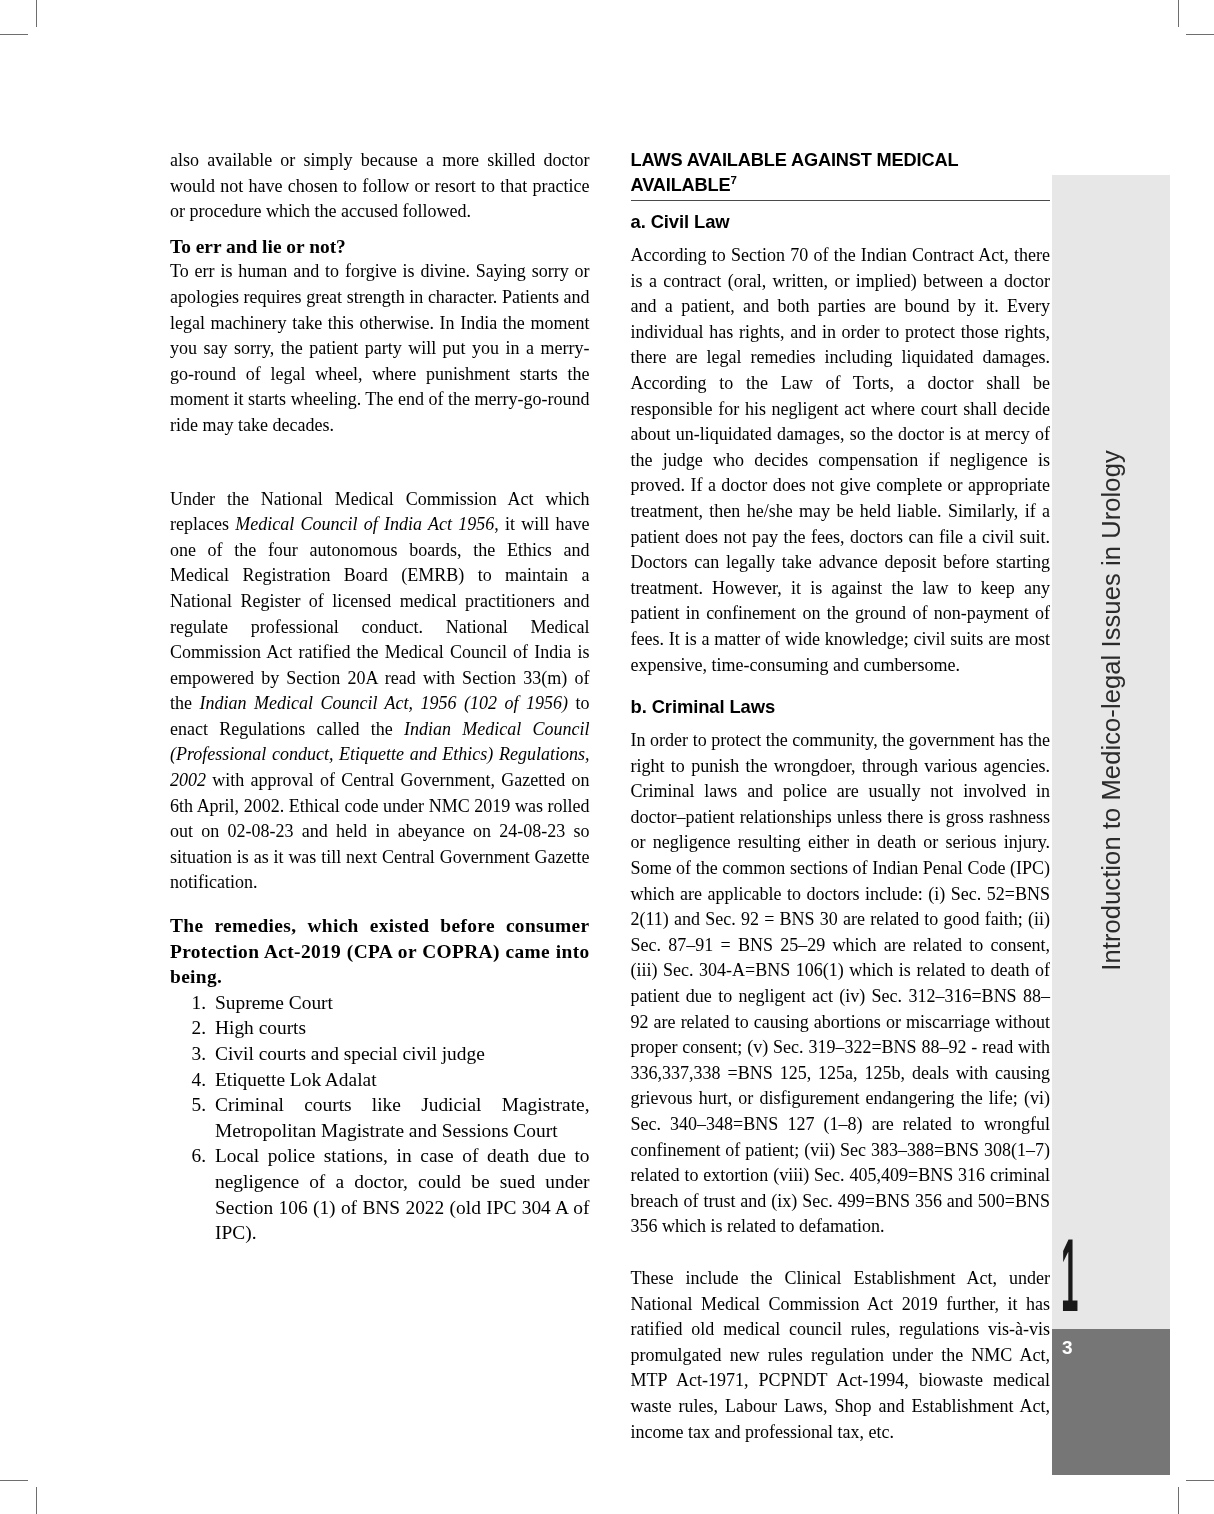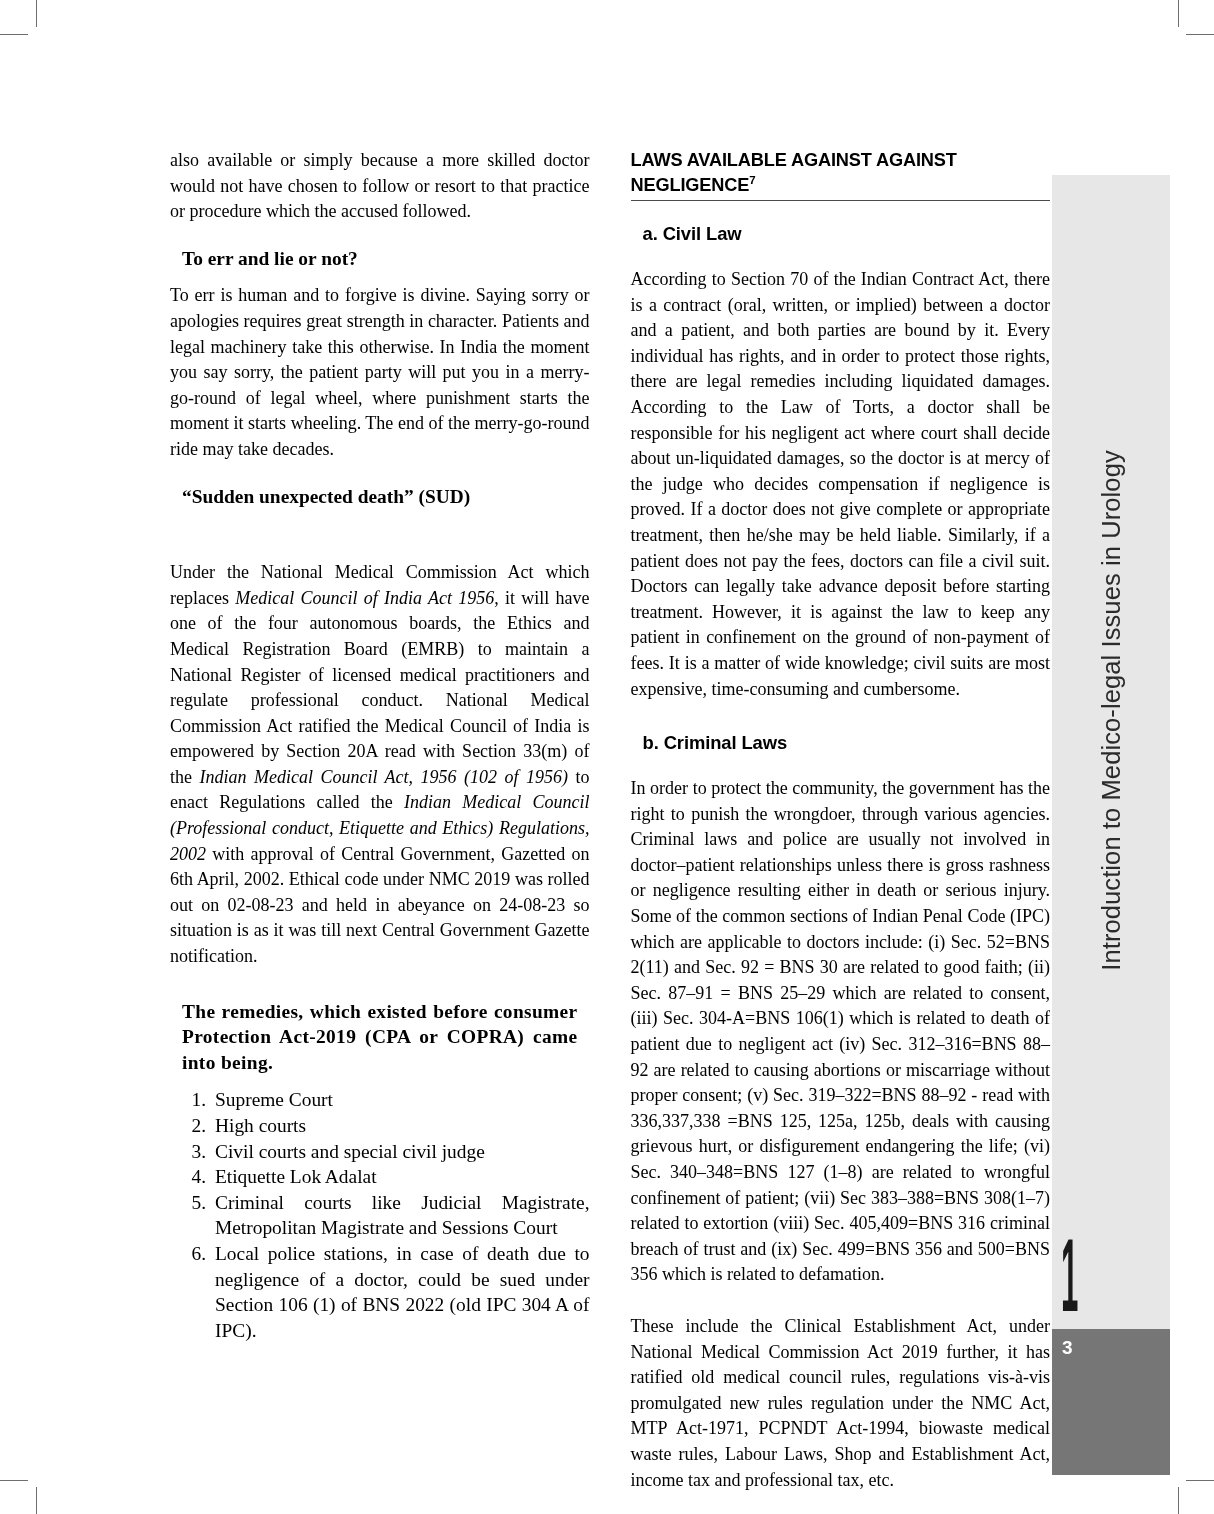--- a/index.html
+++ b/index.html
@@ -65,21 +65,21 @@
   p.body {
     text-align: justify;
   }
 
   .sp-sm { height: 9px; }
   .sp-md { height: 17px; }
   .sp-lg { height: 30px; }
 
   
   h4.runin {
-    margin: 12px;
+    margin: 0;
     font-family: "Liberation Serif", serif;
     font-size: 19.4px;
     line-height: 25.6px;
     font-weight: bold;
     text-align: left;
   }
   h4.runin.spaced {
     letter-spacing: 0.35px;
     text-align: justify;
   }
@@ -97,21 +97,21 @@
     border-bottom: 1.4px solid #4a4a4a;
   }
   h2.section sup {
     font-size: 11.5px;
     vertical-align: super;
     line-height: 0;
   }
 
   
   h3.sub {
-    margin: 12px;
+    margin: 0;
     font-family: "Liberation Sans", sans-serif;
     font-size: 18.4px;
     line-height: 24px;
     font-weight: bold;
     letter-spacing: -0.1px;
   }
 
   
   ol.numlist {
     margin: 0;
@@ -236,21 +236,20 @@
 
     <div class="col">
 
       <p class="body">also available or simply because a more skilled doctor would not have chosen to follow or resort to that practice or procedure which the accused followed.</p>
 
       <div class="sp-sm"></div>
       <h4 class="runin">To err and lie or not?</h4>
       <p class="body">To err is human and to forgive is divine. Saying sorry or apologies requires great strength in character. Patients and legal machinery take this otherwise. In India the moment you say sorry, the patient party will put you in a merry-go-round of legal wheel, where punishment starts the moment it starts wheeling. The end of the merry-go-round ride may take decades.</p>
 
       <div class="sp-sm"></div>
-      <h4 class="runin">“Sudden unexpected death” (SUD)</h4>
 
       <div class="sp-lg"></div>
 
       <div class="sp-sm"></div>
       <p class="body"><span>Under the National Medical Commission Act which replaces </span><em>Medical Council of India Act 1956</em><span>, it will have one of the four autonomous boards, the  Ethics and Medical Registration Board (EMRB) to maintain a National Register of licensed medical practitioners and regulate professional conduct. National Medical Commission Act ratified the Medical Council of India is empowered by Section 20A read with Section 33(m) of the </span><em>Indian Medical Council Act, 1956 (102 of 1956)</em><span> to enact Regulations called the </span><em>Indian Medical Council (Professional conduct, Etiquette and Ethics) Regulations, 2002</em><span> with approval of Central Government, Gazetted on 6th April, 2002. Ethical code under NMC 2019 was rolled out on 02-08-23 and held in abeyance on 24-08-23 so situation is as it was till next Central Government Gazette notification.</span></p>
 
       <div class="sp-md"></div>
       <h4 class="runin spaced">The remedies, which existed before consumer Protection Act-2019 (CPA or COPRA) came into being.</h4>
 
       <ol class="numlist">
@@ -259,21 +258,21 @@
         <li><span class="num">3.</span><span>Civil courts and special civil judge</span></li>
         <li><span class="num">4.</span><span>Etiquette Lok Adalat</span></li>
         <li><span class="num">5.</span><span>Criminal courts like Judicial Magistrate, Metropolitan Magistrate and Sessions Court</span></li>
         <li><span class="num">6.</span><span>Local police stations, in case of death due to negligence of a doctor, could be sued under Section 106 (1) of BNS 2022 (old IPC 304 A of IPC).</span></li>
 
       </ol>
     </div>
 
     <div class="col">
 
-      <h2 class="section"><span>LAWS AVAILABLE AGAINST AGAINST NEGLIGENCE</span><sup>7</sup></h2>
+      <h2 class="section"><span>LAWS AVAILABLE AGAINST MEDICAL AVAILABLE</span><sup>7</sup></h2>
 
       <div class="sp-sm"></div>
       <h3 class="sub">a. Civil Law</h3>
       <div class="sp-sm"></div>
       <p class="body">According to Section 70 of the Indian Contract Act, there is a contract (oral, written, or implied) between a doctor and a patient, and both parties are bound by it. Every individual has rights, and in order to protect those rights, there are legal remedies including liquidated damages. According to the Law of Torts, a doctor shall be responsible for his negligent act where court shall decide about un-liquidated damages, so the doctor is at mercy of the judge who decides compensation if negligence is proved. If a doctor does not give complete or appropriate treatment, then he/she may be held liable. Similarly, if a patient does not pay the fees, doctors can file a civil suit. Doctors can legally take advance deposit before starting treatment. However, it is against the law to keep any patient in confinement on the ground of non-payment of fees. It is a matter of wide knowledge; civil suits are most expensive, time-consuming and cumbersome.</p>
 
       <div class="sp-md"></div>
       <h3 class="sub">b. Criminal Laws</h3>
       <div class="sp-sm"></div>
       <p class="body">In order to protect the community, the government has the right to punish the wrongdoer, through various agencies. Criminal laws and police are usually not involved in doctor–patient relationships unless there is gross rashness or negligence resulting either in death or serious injury. Some of the common sections of Indian Penal Code (IPC) which are applicable to doctors include: (i) Sec. 52=BNS 2(11) and Sec. 92 = BNS 30 are related to good faith; (ii) Sec. 87–91 = BNS 25–29 which are related to consent, (iii) Sec. 304-A=BNS 106(1) which is related to death of patient due to negligent act (iv) Sec. 312–316=BNS 88–92 are related to causing abortions or miscarriage without proper consent; (v) Sec. 319–322=BNS 88–92 - read with 336,337,338 =BNS 125, 125a, 125b, deals with causing grievous hurt, or disfigurement endangering the life; (vi) Sec. 340–348=BNS 127 (1–8) are related to wrongful confinement of patient; (vii) Sec 383–388=BNS 308(1–7) related to extortion (viii) Sec. 405,409=BNS 316 criminal breach of trust and (ix) Sec. 499=BNS 356 and 500=BNS 356 which is related to defamation.</p>

